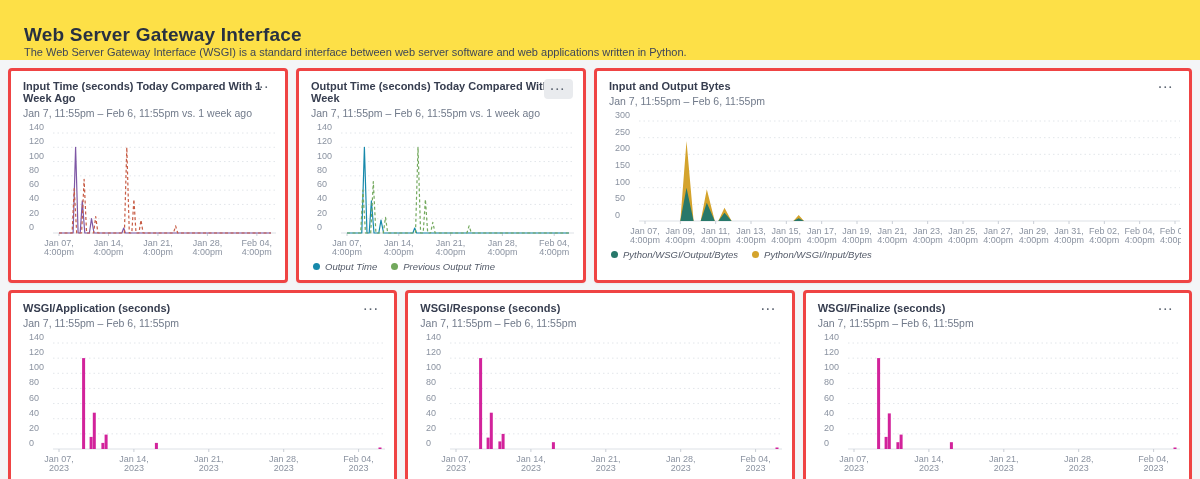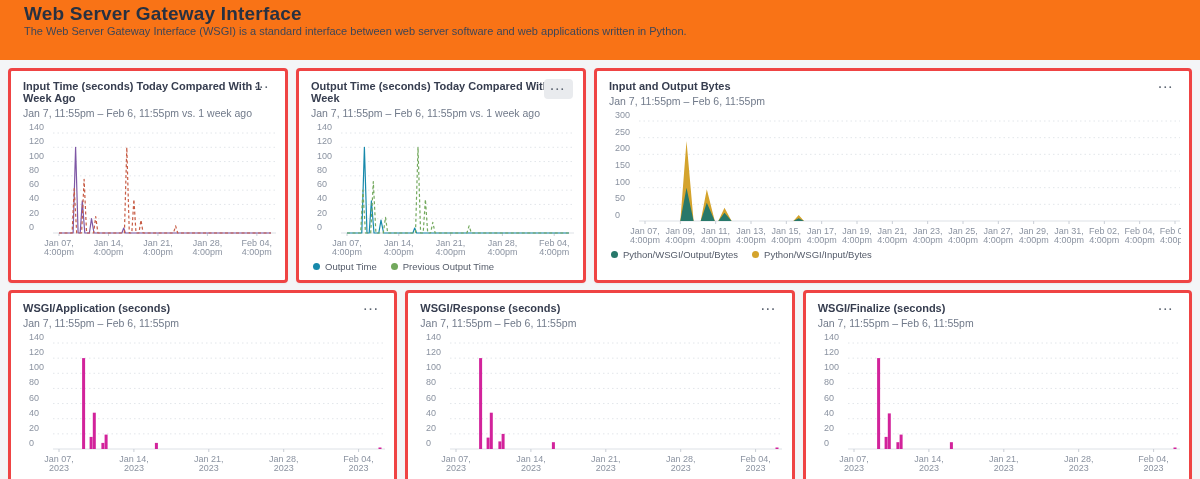--- a/index.html
+++ b/index.html
@@ -3,22 +3,22 @@
 <meta charset="utf-8">
 <style>
   * { box-sizing: border-box; margin: 0; padding: 0; }
   body {
     font-family: "Liberation Sans", sans-serif;
     background: #f4f5f7;
     width: 1200px; height: 479px;
     overflow: hidden;
   }
   .page-header {
-    background: #f97316;
-    padding: 3px 24px 12px 24px;
+    background: #fde047;
+    padding: 24px 24px 12px 24px;
     height: 60px;
   }
   .page-header h1 {
     font-size: 19px; font-weight: bold; color: #283141;
     letter-spacing: .2px;
   }
   .page-header p {
     font-size: 11px; color: #3e4657;
   }
   .grid { padding: 8px; display: flex; flex-direction: column; gap: 7px; }
@@ -44,21 +44,21 @@
     letter-spacing: 1.5px; line-height: 14px;
     padding: 1px 5px; border-radius: 4px; cursor: pointer;
     user-select: none;
   }
   .menu-btn.boxed { background: #e9ebee; padding: 3px 7px; }
   .chart-host { margin-top: 4px; }
   svg { display: block; }
   svg text { font-family: "Liberation Sans", sans-serif; font-size: 9px; fill: #8b93a1; }
   svg text.ta-mid { text-anchor: middle; }
   .legend { display: flex; gap: 14px; margin: 2px 0 2px 2px; align-items: center; }
-  .legend-item { display: inline-flex; align-items: center; gap: 5px; font-size: 9.5px; color: #545b69; }
+  .legend-item { display: inline-flex; align-items: center; gap: 5px; font-size: 9.5px; color: #545b69; font-style: italic; }
   .legend-item i { width: 7px; height: 7px; border-radius: 50%; display: inline-block; }
 </style>
 </head>
 <body>
 
 <div class="page-header">
   <h1>Web Server Gateway Interface</h1>
   <p>The Web Server Gateway Interface (WSGI) is a standard interface between web server software and web applications written in Python.</p>
 </div>
 

